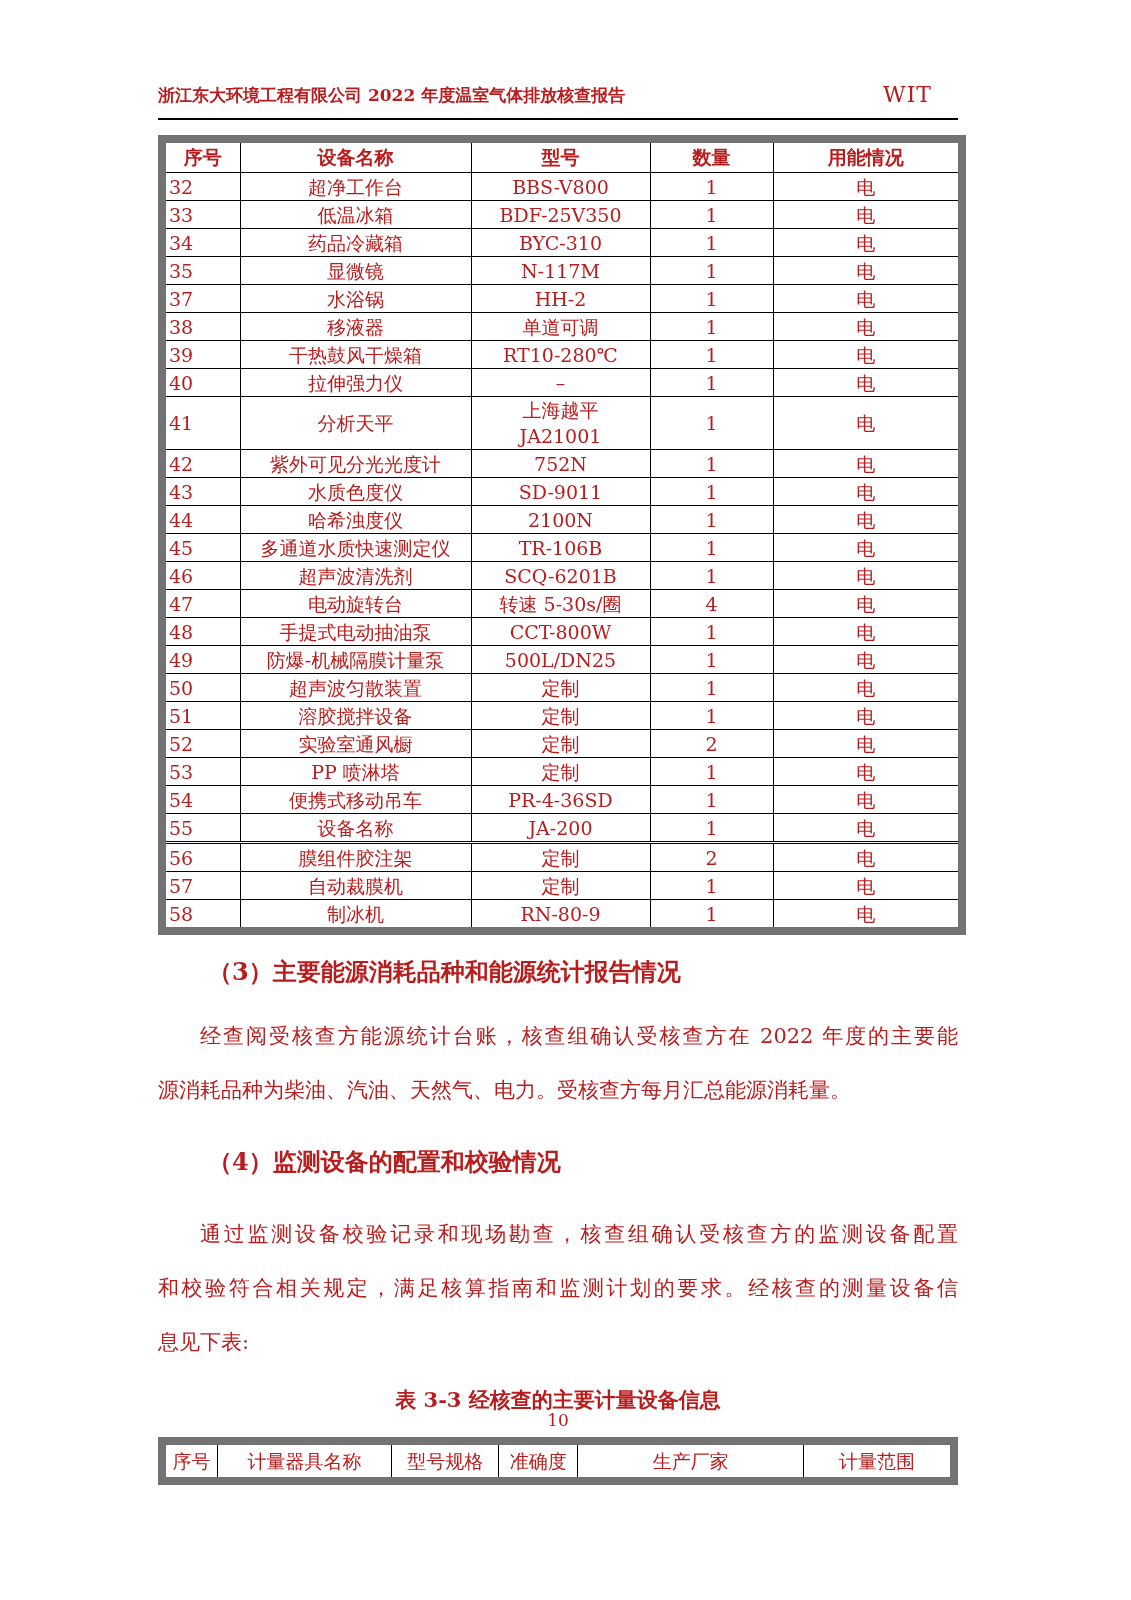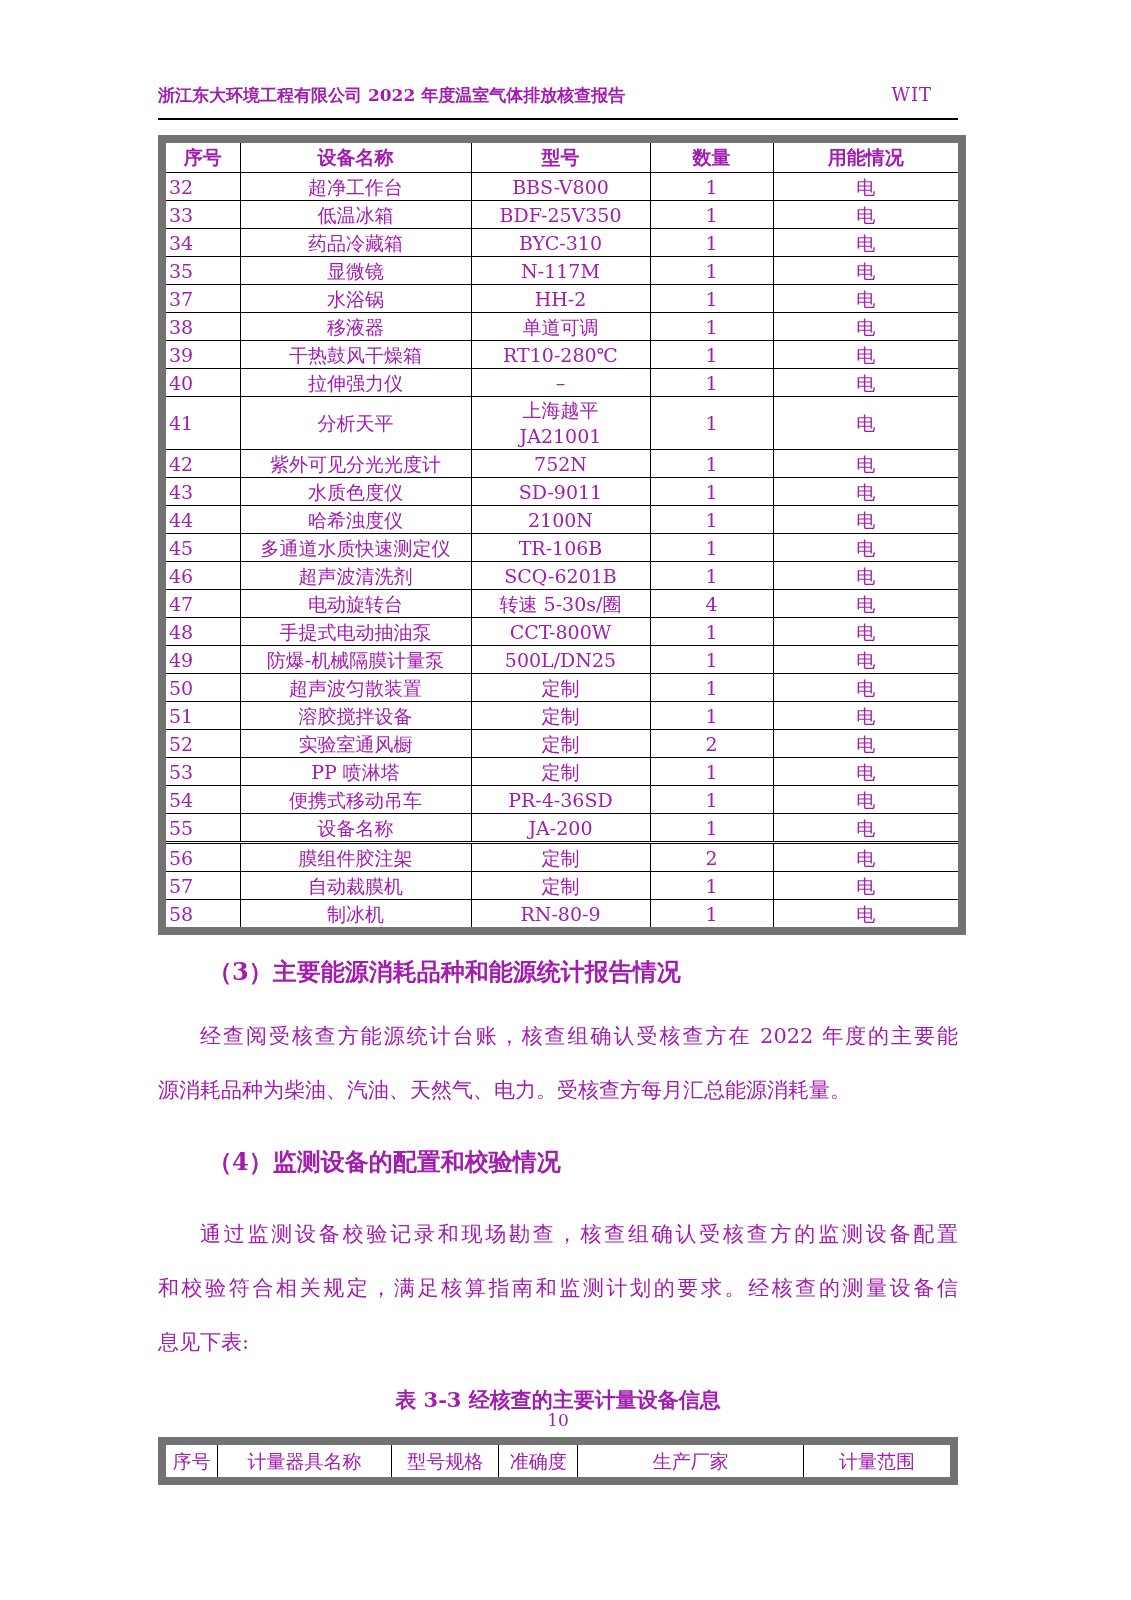--- a/index.html
+++ b/index.html
@@ -9,35 +9,35 @@
   }
   .page {
     position: relative;
     width: 1131px;
     height: 1600px;
     margin: 0 auto;
     box-sizing: border-box;
     padding: 84px 173px 0 158px;
     background: #ffffff;
     font-family: "DejaVu Serif", "Liberation Serif", serif;
-    color: #a21caf;
+    color: #b91c1c;
   }
   
   .doc-header {
     display: flex;
     justify-content: space-between;
     align-items: flex-end;
     font-size: 17px;
     font-weight: bold;
     line-height: 22px;
     padding-bottom: 12px;
   }
   .doc-header .mark {
     font-weight: normal;
-    font-size: 18px;
+    font-size: 22px;
     letter-spacing: 1px;
     padding-right: 26px;
   }
   .header-rule {
     border: 0;
     border-top: 2px solid #000;
     margin: 0 0 15px 0;
   }
   
   table.doc-table {

